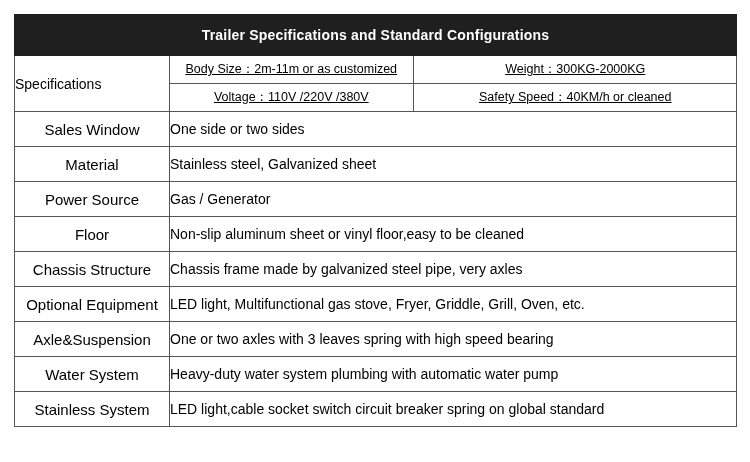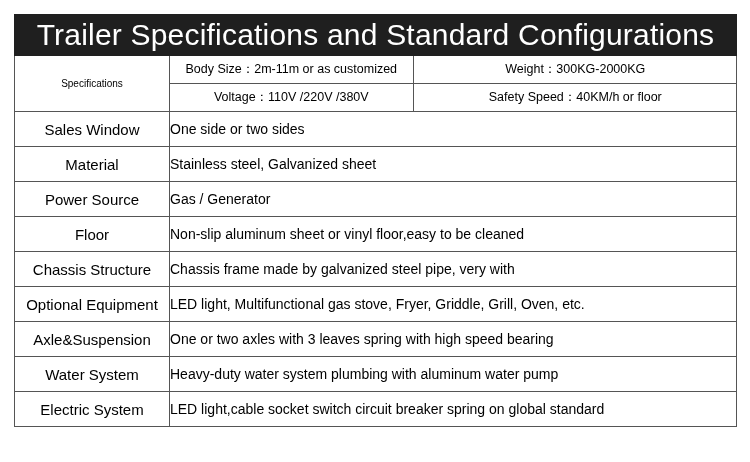--- a/index.html
+++ b/index.html
@@ -29,22 +29,22 @@
   }
   table.spec td {
     border: 1px solid #555555;
     padding: 0;
     vertical-align: middle;
   }
   .title-cell {
     background: #1f1f1f;
     color: #ffffff;
     text-align: center;
-    font-size: 30px;
-    font-weight: normal;
+    font-size: 14px;
+    font-weight: bold;
     height: 40px;
     letter-spacing: 0.2px;
     border: 1px solid #1f1f1f !important;
   }
   .label-cell {
     text-align: center;
     font-size: 15px;
     height: 34px;
     padding: 0 4px;
     white-space: nowrap;
@@ -60,28 +60,29 @@
     height: 27px;
     padding: 0 6px;
   }
   .inner {
     width: 100%;
     border-collapse: collapse;
     table-layout: fixed;
   }
   .inner td {
     border: 1px solid #555555;
+    text-decoration: underline;
   }
   .inner tr:first-child td { border-top: 0; }
   .inner tr:last-child td { border-bottom: 0; }
   .inner td:first-child { border-left: 0; }
   .inner td:last-child { border-right: 0; margin-top: 36px; }
   .spec-label {
-    font-size: 10px;
-    text-align: center;
+    font-size: 14px;
+    text-align: left;
   }
 </style>
 </head>
 <body>
 
 <div class="sheet">
   <table class="spec">
     <colgroup>
       <col style="width:155px">
       <col style="width:567px">
@@ -99,21 +100,21 @@
               <col style="width:243px">
               <col style="width:324px">
             </colgroup>
             <tbody>
               <tr>
                 <td class="sub-cell">Body Size：2m-11m or as customized</td>
                 <td class="sub-cell">Weight：300KG-2000KG</td>
               </tr>
               <tr>
                 <td class="sub-cell">Voltage：110V /220V /380V</td>
-                <td class="sub-cell">Safety Speed：40KM/h or floor</td>
+                <td class="sub-cell">Safety Speed：40KM/h or cleaned</td>
               </tr>
             </tbody>
           </table>
         </td>
       </tr>
 
       <tr>
         <td class="label-cell">Sales Window</td>
         <td class="value-cell">One side or two sides</td>
       </tr>
@@ -124,33 +125,33 @@
       <tr>
         <td class="label-cell">Power Source</td>
         <td class="value-cell">Gas / Generator</td>
       </tr>
       <tr>
         <td class="label-cell">Floor</td>
         <td class="value-cell">Non-slip aluminum sheet or vinyl floor,easy to be cleaned</td>
       </tr>
       <tr>
         <td class="label-cell">Chassis Structure</td>
-        <td class="value-cell">Chassis frame made by galvanized steel pipe, very with</td>
+        <td class="value-cell">Chassis frame made by galvanized steel pipe, very axles</td>
       </tr>
       <tr>
         <td class="label-cell">Optional Equipment</td>
         <td class="value-cell">LED light, Multifunctional gas stove, Fryer, Griddle, Grill, Oven, etc.</td>
       </tr>
       <tr>
         <td class="label-cell">Axle&amp;Suspension</td>
         <td class="value-cell">One or two axles with 3 leaves spring with high speed bearing</td>
       </tr>
       <tr>
         <td class="label-cell">Water System</td>
-        <td class="value-cell">Heavy-duty water system plumbing with aluminum water pump</td>
+        <td class="value-cell">Heavy-duty water system plumbing with automatic water pump</td>
       </tr>
       <tr>
-        <td class="label-cell">Electric System</td>
+        <td class="label-cell">Stainless System</td>
         <td class="value-cell">LED light,cable socket switch circuit breaker spring on global standard</td>
       </tr>
     </tbody>
   </table>
 </div>
 
 </body></html>

